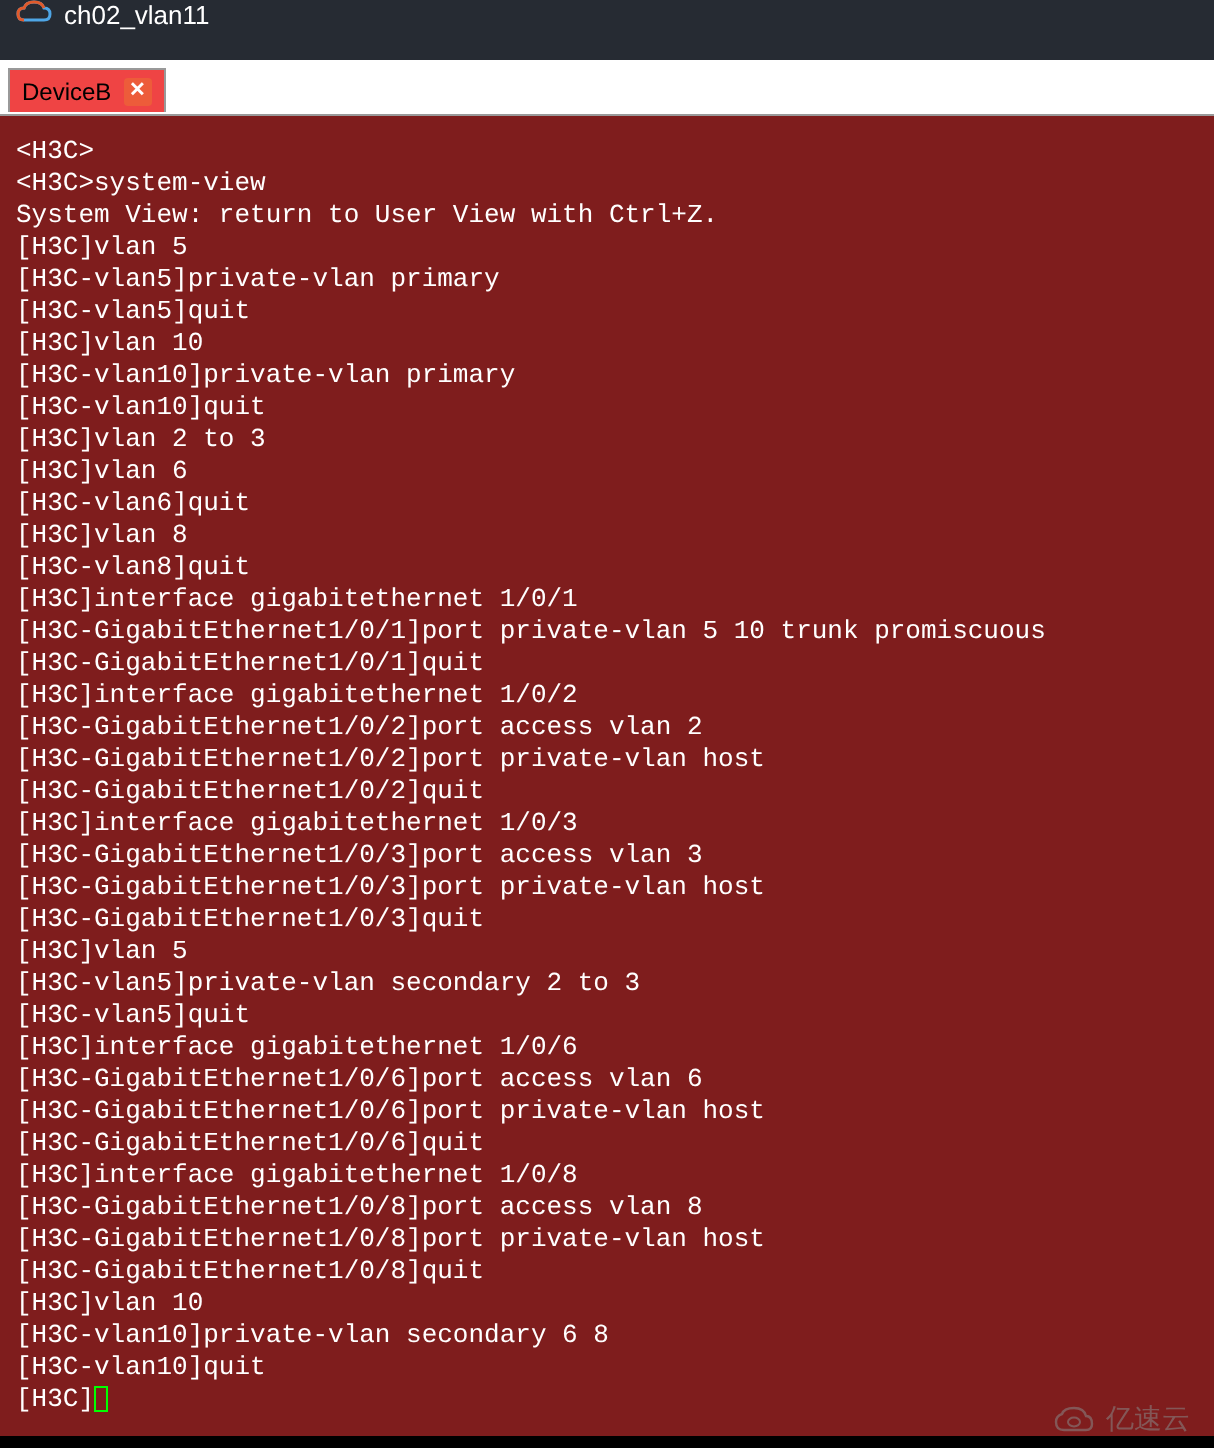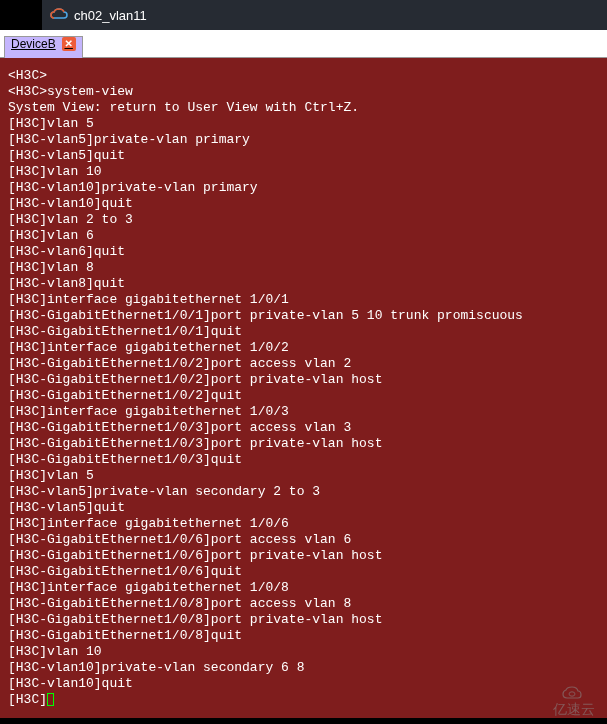--- a/index.html
+++ b/index.html
@@ -8,23 +8,21 @@
       background: #000;
       width: 607px;
       height: 724px;
       overflow: hidden;
       position: relative;
     }
     .titlebar {
       background: #262B33;
       height: 30px;
       display: flex;
-      align-items: center;
       padding-left: 8px;
-      margin-left: 42px;
     }
     .cloud-icon {
       width: 18px;
       height: 14px;
       position: relative;
       margin-right: 6px;
     }
     .cloud-icon svg { display: block; }
     .title-text {
       color: #fff;
@@ -32,30 +30,29 @@
     }
     .tabbar {
       background: #ffffff;
       height: 28px;
       padding-left: 4px;
       padding-top: 4px;
       border-bottom: 1px solid #999;
     }
     .tab {
       display: inline-flex;
-      align-items: flex-start;
-      background: #c4b5fd;
+      align-items: center;
+      background: #ef4444;
       border: 1px solid #999;
       border-bottom: none;
       height: 22px;
       padding: 0 6px;
       font-size: 12px;
       color: #000;
       font-family: Tahoma, sans-serif;
-      text-decoration: underline;
     }
     .tab-close {
       width: 14px;
       height: 14px;
       background: #ed5c3a;
       margin-left: 6px;
       display: inline-flex;
       align-items: center;
       justify-content: center;
       color: #fff;
@@ -83,21 +80,20 @@
     }
     .watermark {
       position: absolute;
       right: 12px;
       bottom: 5px;
       display: flex;
       align-items: center;
       opacity: 0.55;
       color: #888;
       font-size: 14px;
-      flex-direction: column;
     }
     .watermark svg { margin-right: 5px; }
   </style>
 </head>
 <body>
 
 <div class="titlebar">
   <span class="cloud-icon">
     <svg width="18" height="14" viewBox="0 0 18 14">
       <path d="M4 10 Q1 10 1 7 Q1 4 4 4 Q5 1 9 1 Q13 1 14 4 Q17 4 17 7 Q17 10 14 10 Z" fill="none" stroke="#4ea6e6" stroke-width="1.5"></path>

